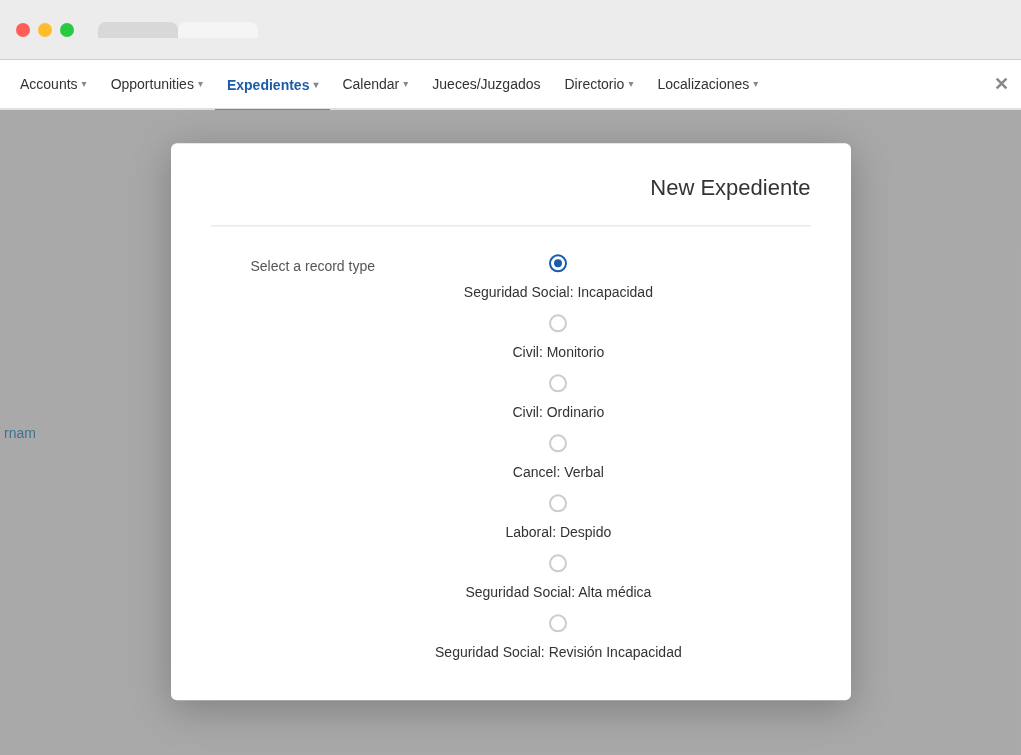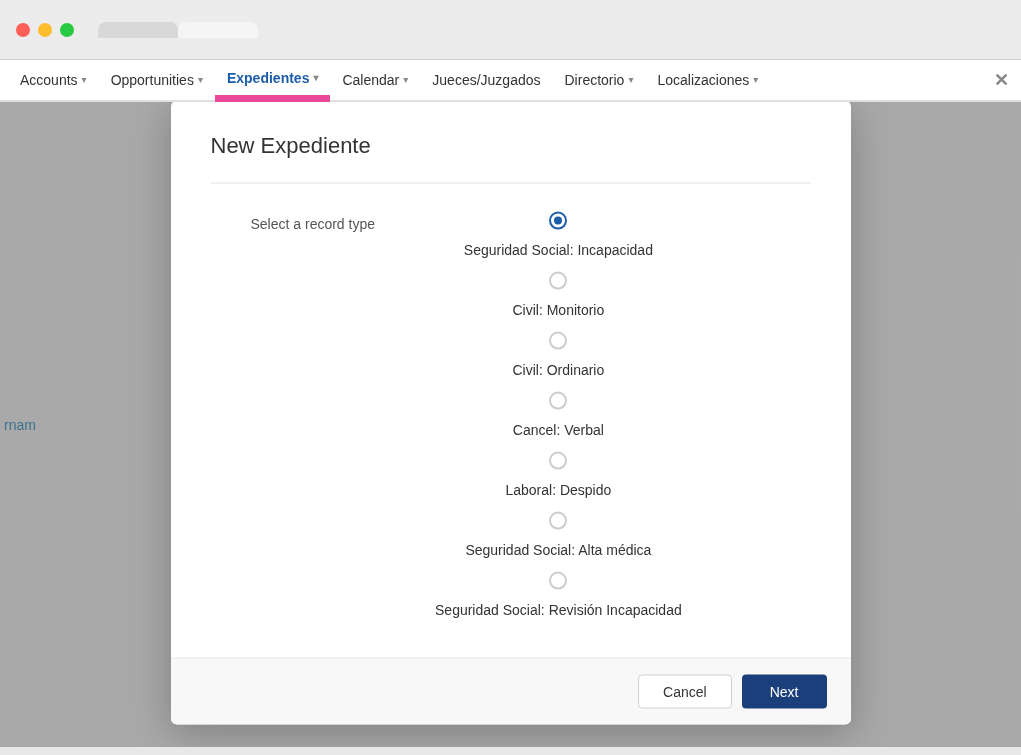--- a/index.html
+++ b/index.html
@@ -50,41 +50,41 @@
       text-align: center;
     }
     .browser-tab.active {
       background: #f5f5f5;
       color: #333;
     }
 
     
     .app-nav {
       background: #fff;
-      height: 42px;
+      height: 50px;
       display: flex;
       align-items: stretch;
       border-bottom: 2px solid #e0e0e0;
       padding: 0 8px;
       position: relative;
     }
     .nav-item {
       display: flex;
       align-items: center;
       padding: 0 12px;
       font-size: 14px;
       color: #333;
       cursor: pointer;
       gap: 4px;
       white-space: nowrap;
       border-bottom: 3px solid transparent;
       margin-bottom: -2px;
     }
     .nav-item.active {
-      border-bottom: 7px solid #ec4899;
+      border-bottom: 1px solid #ec4899;
       color: #1b5dab;
       font-weight: 600;
     }
     .chevron {
       font-size: 10px;
       color: #888;
     }
     .close-btn {
       position: absolute;
       right: 12px;
@@ -130,21 +130,21 @@
       background: #fff;
       border-radius: 6px;
       width: 680px;
       box-shadow: 0 8px 40px rgba(0,0,0,0.25);
       overflow: hidden;
     }
     .modal-body {
       padding: 32px 40px 40px;
     }
     .modal-title {
-      text-align: left;
+      text-align: right;
       font-size: 22px;
       font-weight: 400;
       color: #333;
       margin-bottom: 24px;
     }
     .modal-divider {
       border: none;
       border-top: 1px solid #e0e0e0;
       margin-bottom: 28px;
     }
@@ -324,19 +324,15 @@
 
           <label class="radio-item">
             <div class="radio-circle"></div>
             <span class="radio-label">Seguridad Social: Revisión Incapacidad</span>
           </label>
 
         </div>
       </div>
     </div>
 
-    <div class="modal-footer">
-      <button class="btn-cancel">Cancel</button>
-      <button class="btn-next">Next</button>
-    </div>
   </div>
 
 </div>
 
 </body></html>

